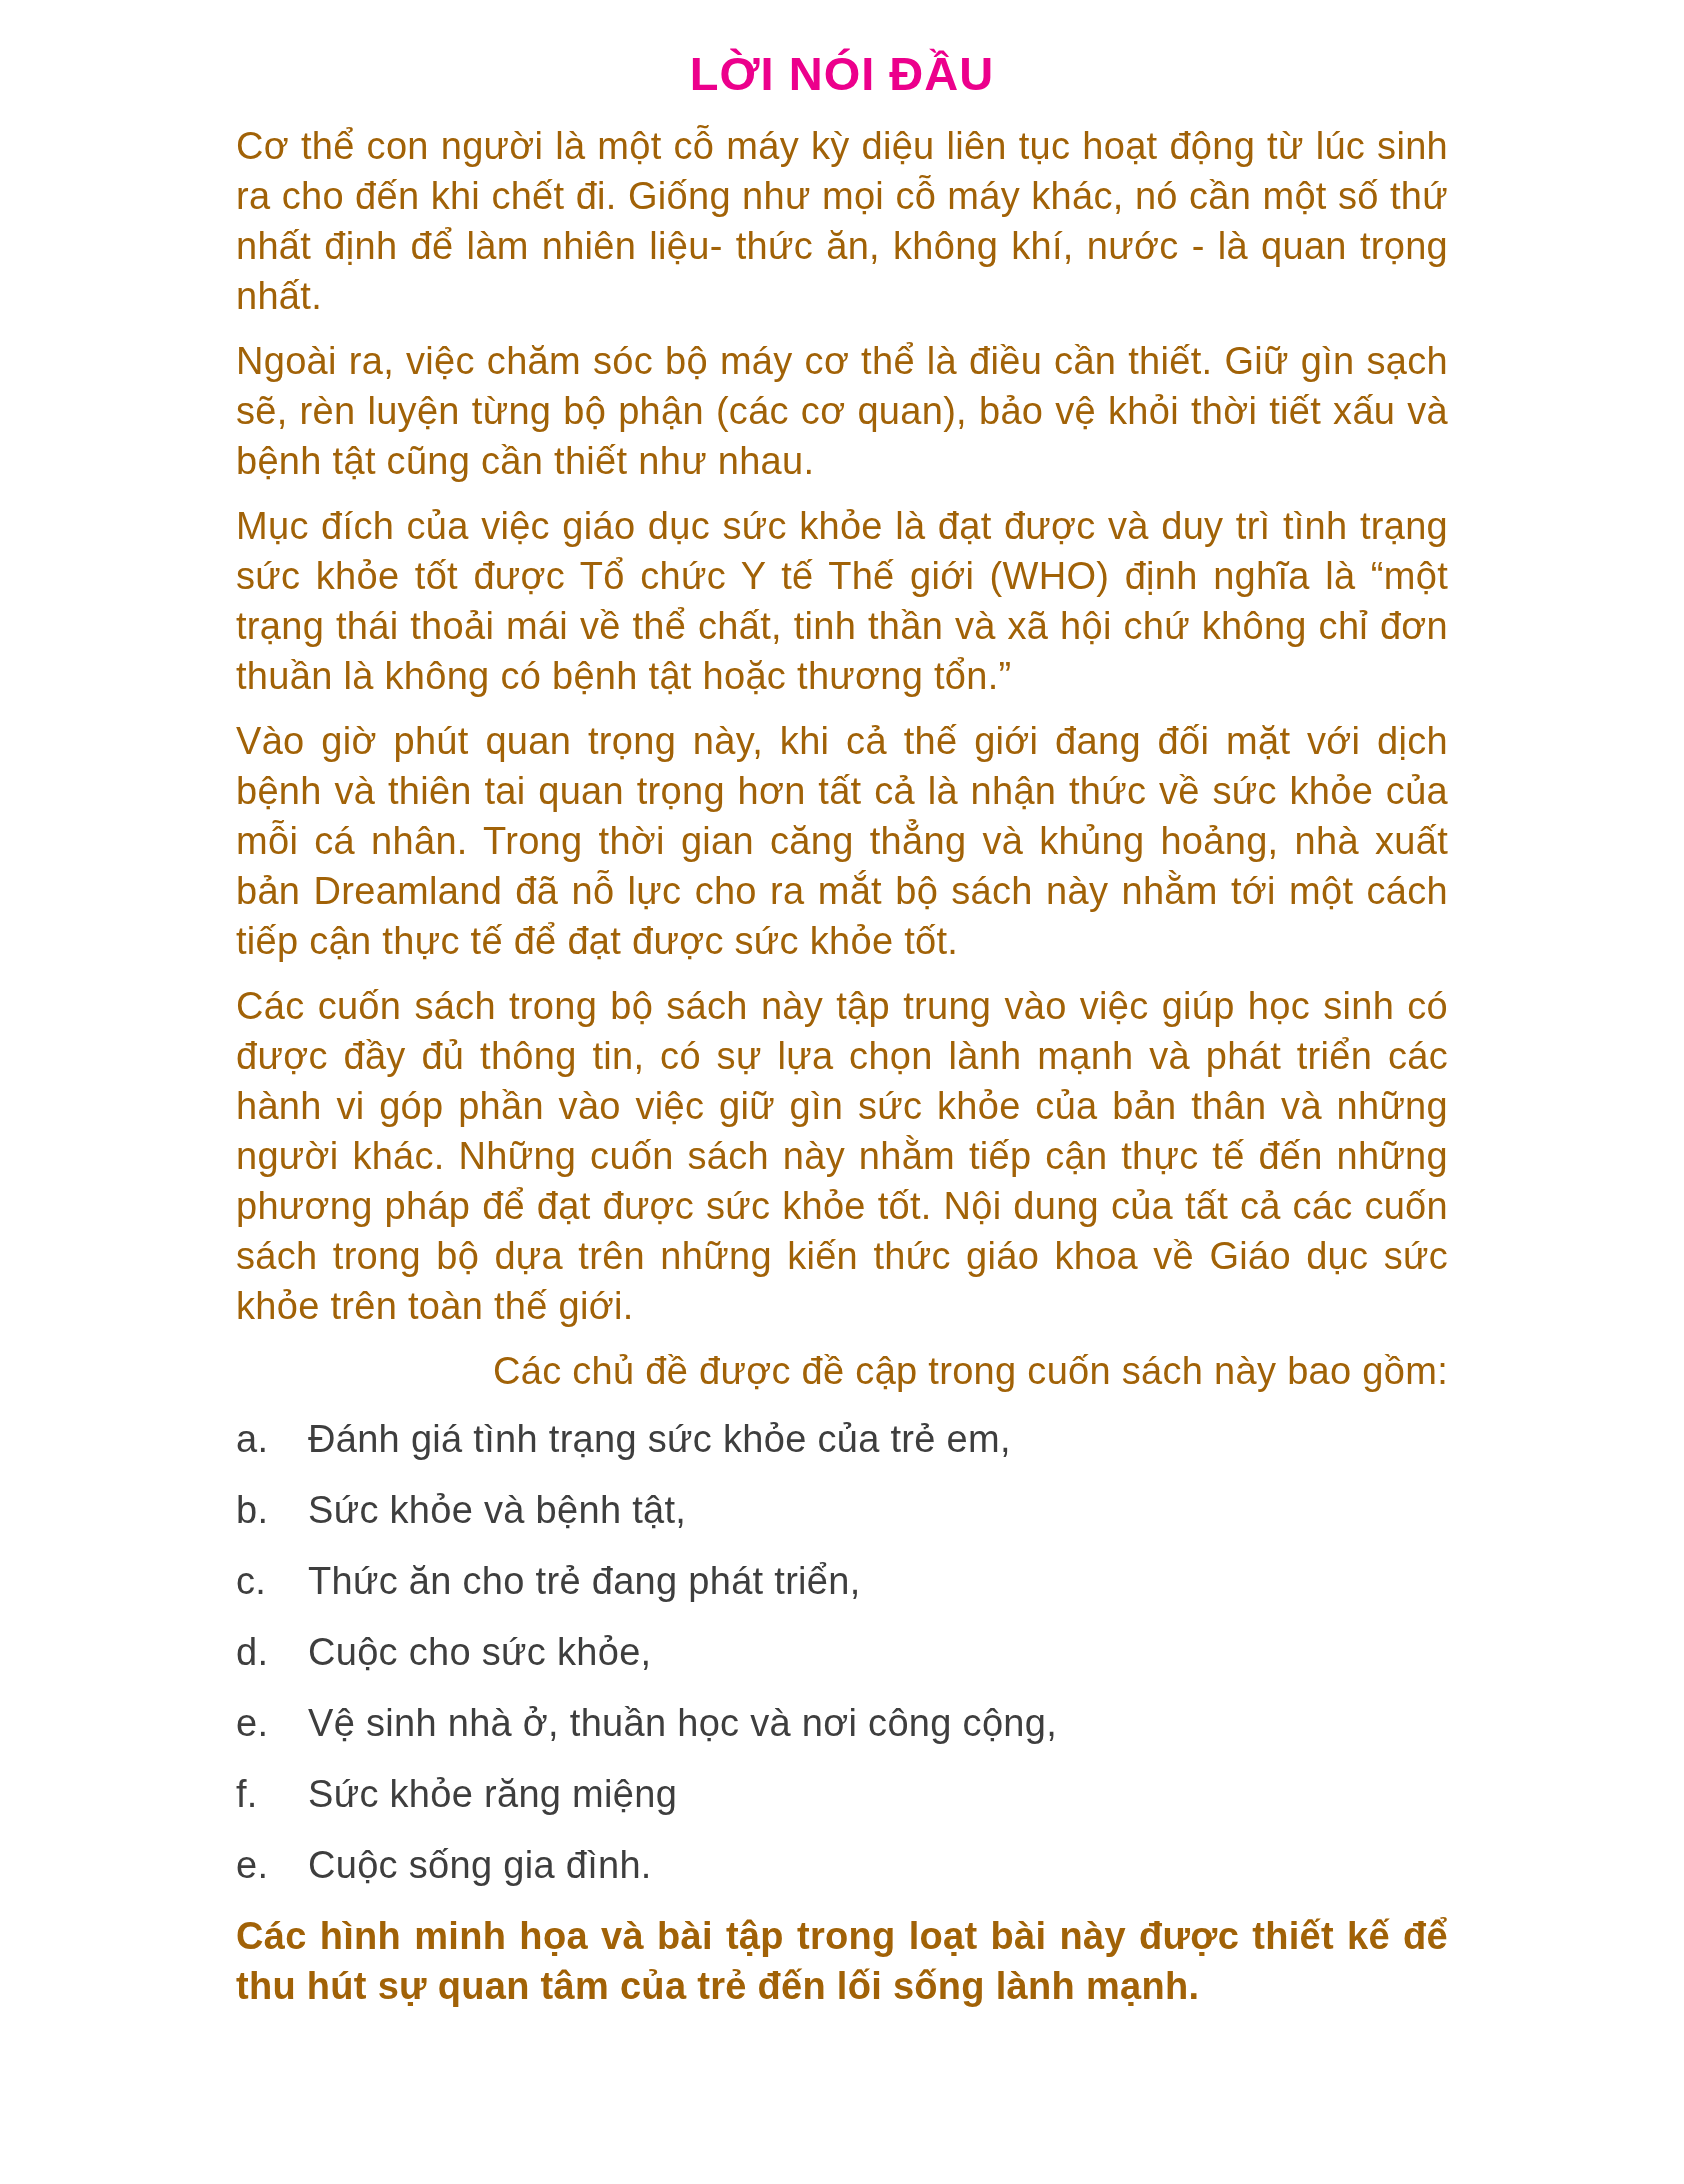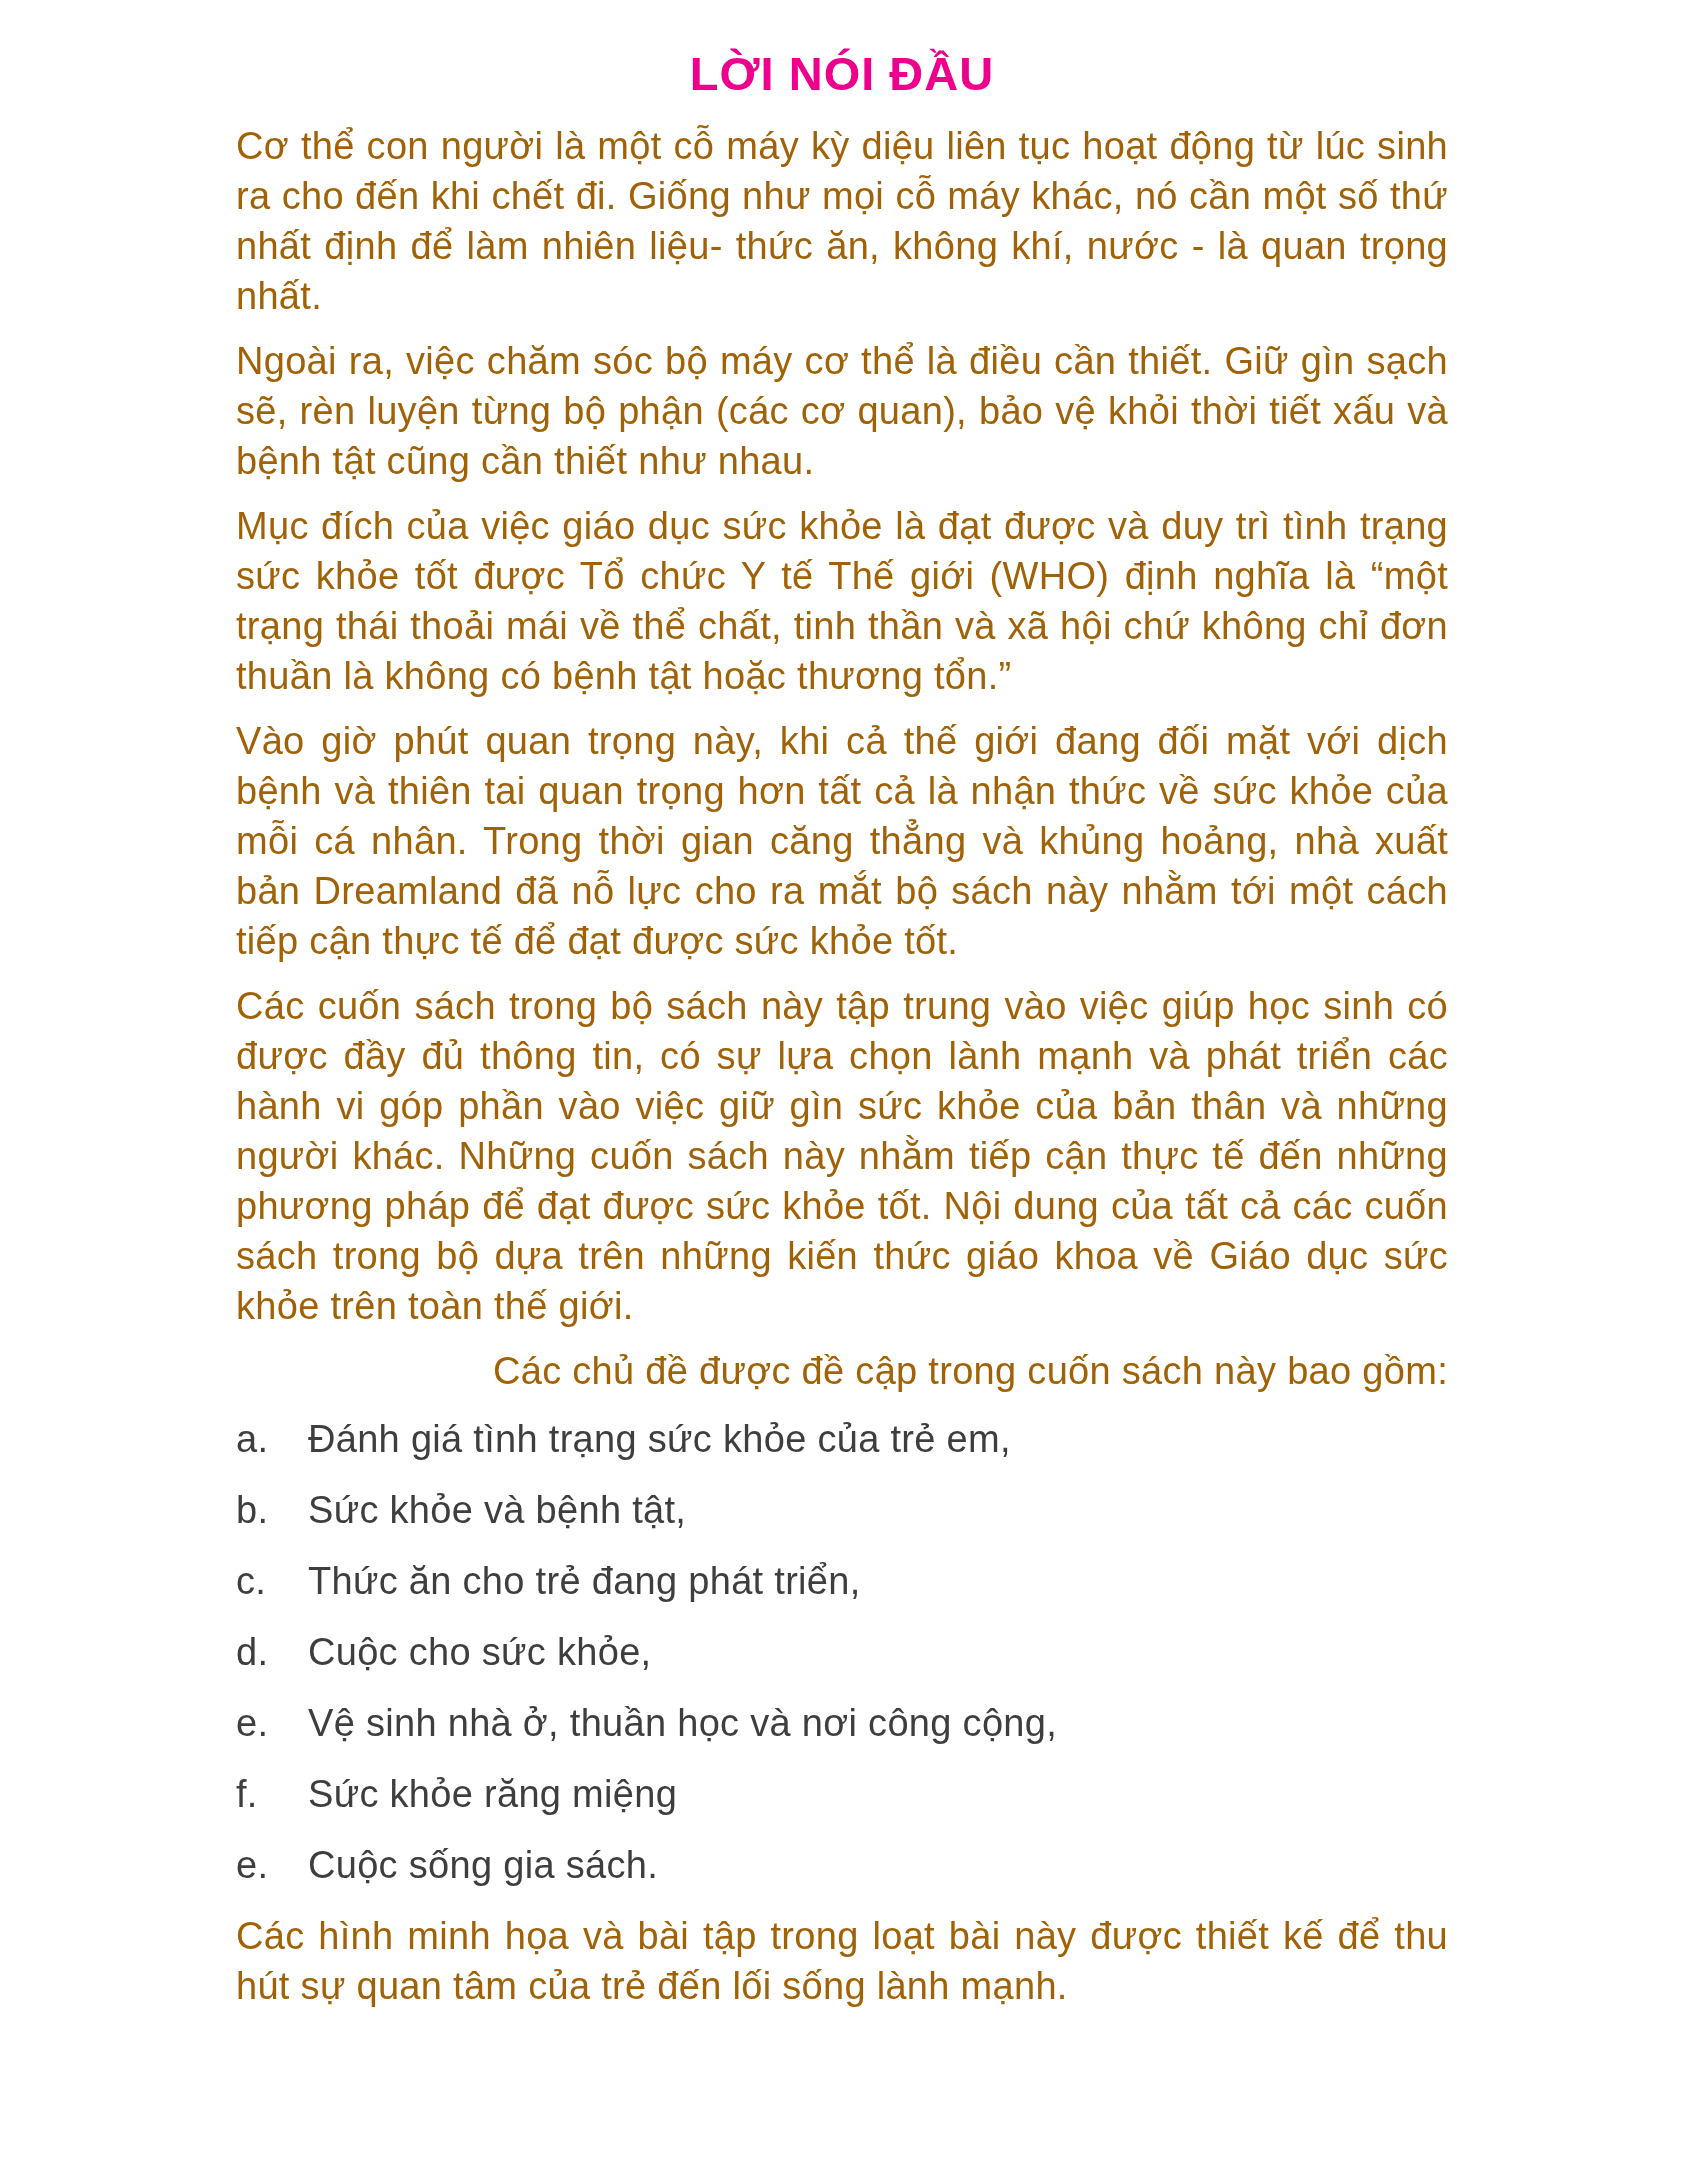--- a/index.html
+++ b/index.html
@@ -27,21 +27,21 @@
     margin: 0 0 20px 0;
   }
   .body-text {
     color: #a16207;
     font-size: 38px;
     line-height: 50px;
     text-align: justify;
     letter-spacing: 0.3px;
     margin: 0 0 15px 0;
   }
-  .body-text.last-para { margin-bottom: 0; }
+  .body-text.last-para { margin-bottom: 0; font-weight: bold; }
   .topic-intro {
     text-align: right;
     margin-bottom: 18px;
   }
   .topic-list {
     margin: 0 0 6px 0;
   }
   .list-item {
     display: flex;
     align-items: flex-start;
@@ -105,20 +105,20 @@
       <span class="list-text">Vệ sinh nhà ở, thuần học và nơi công cộng,</span>
     </div>
 
     <div class="list-item">
       <span class="list-marker">f.</span>
       <span class="list-text">Sức khỏe răng miệng</span>
     </div>
 
     <div class="list-item">
       <span class="list-marker">e.</span>
-      <span class="list-text">Cuộc sống gia sách.</span>
+      <span class="list-text">Cuộc sống gia đình.</span>
     </div>
 
   </div>
 
   <p class="body-text last-para">Các hình minh họa và bài tập trong loạt bài này được thiết kế để thu hút sự quan tâm của trẻ đến lối sống lành mạnh.</p>
 
 </div>
 
 </body></html>

